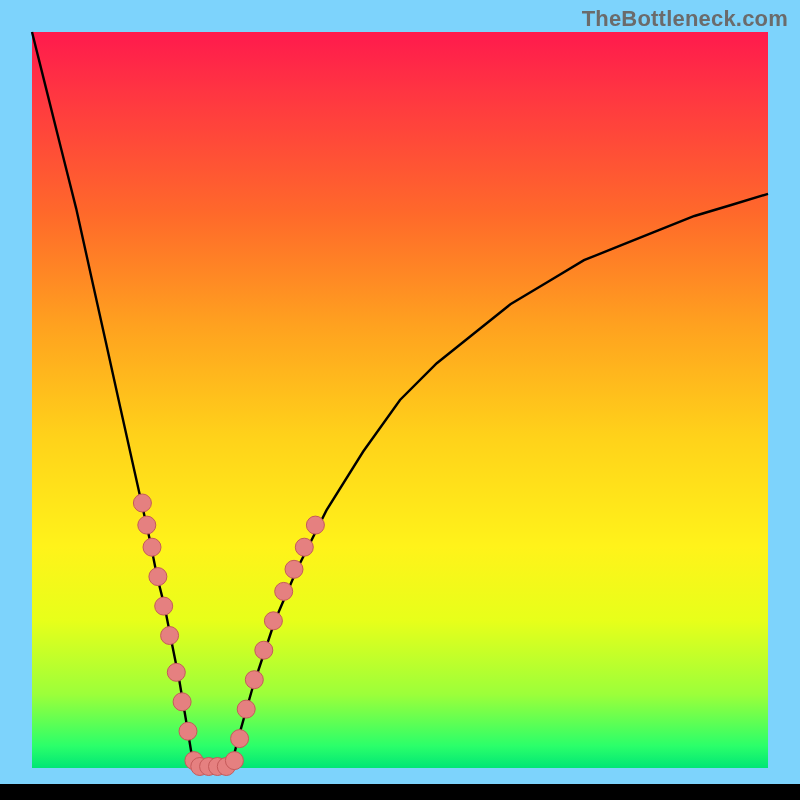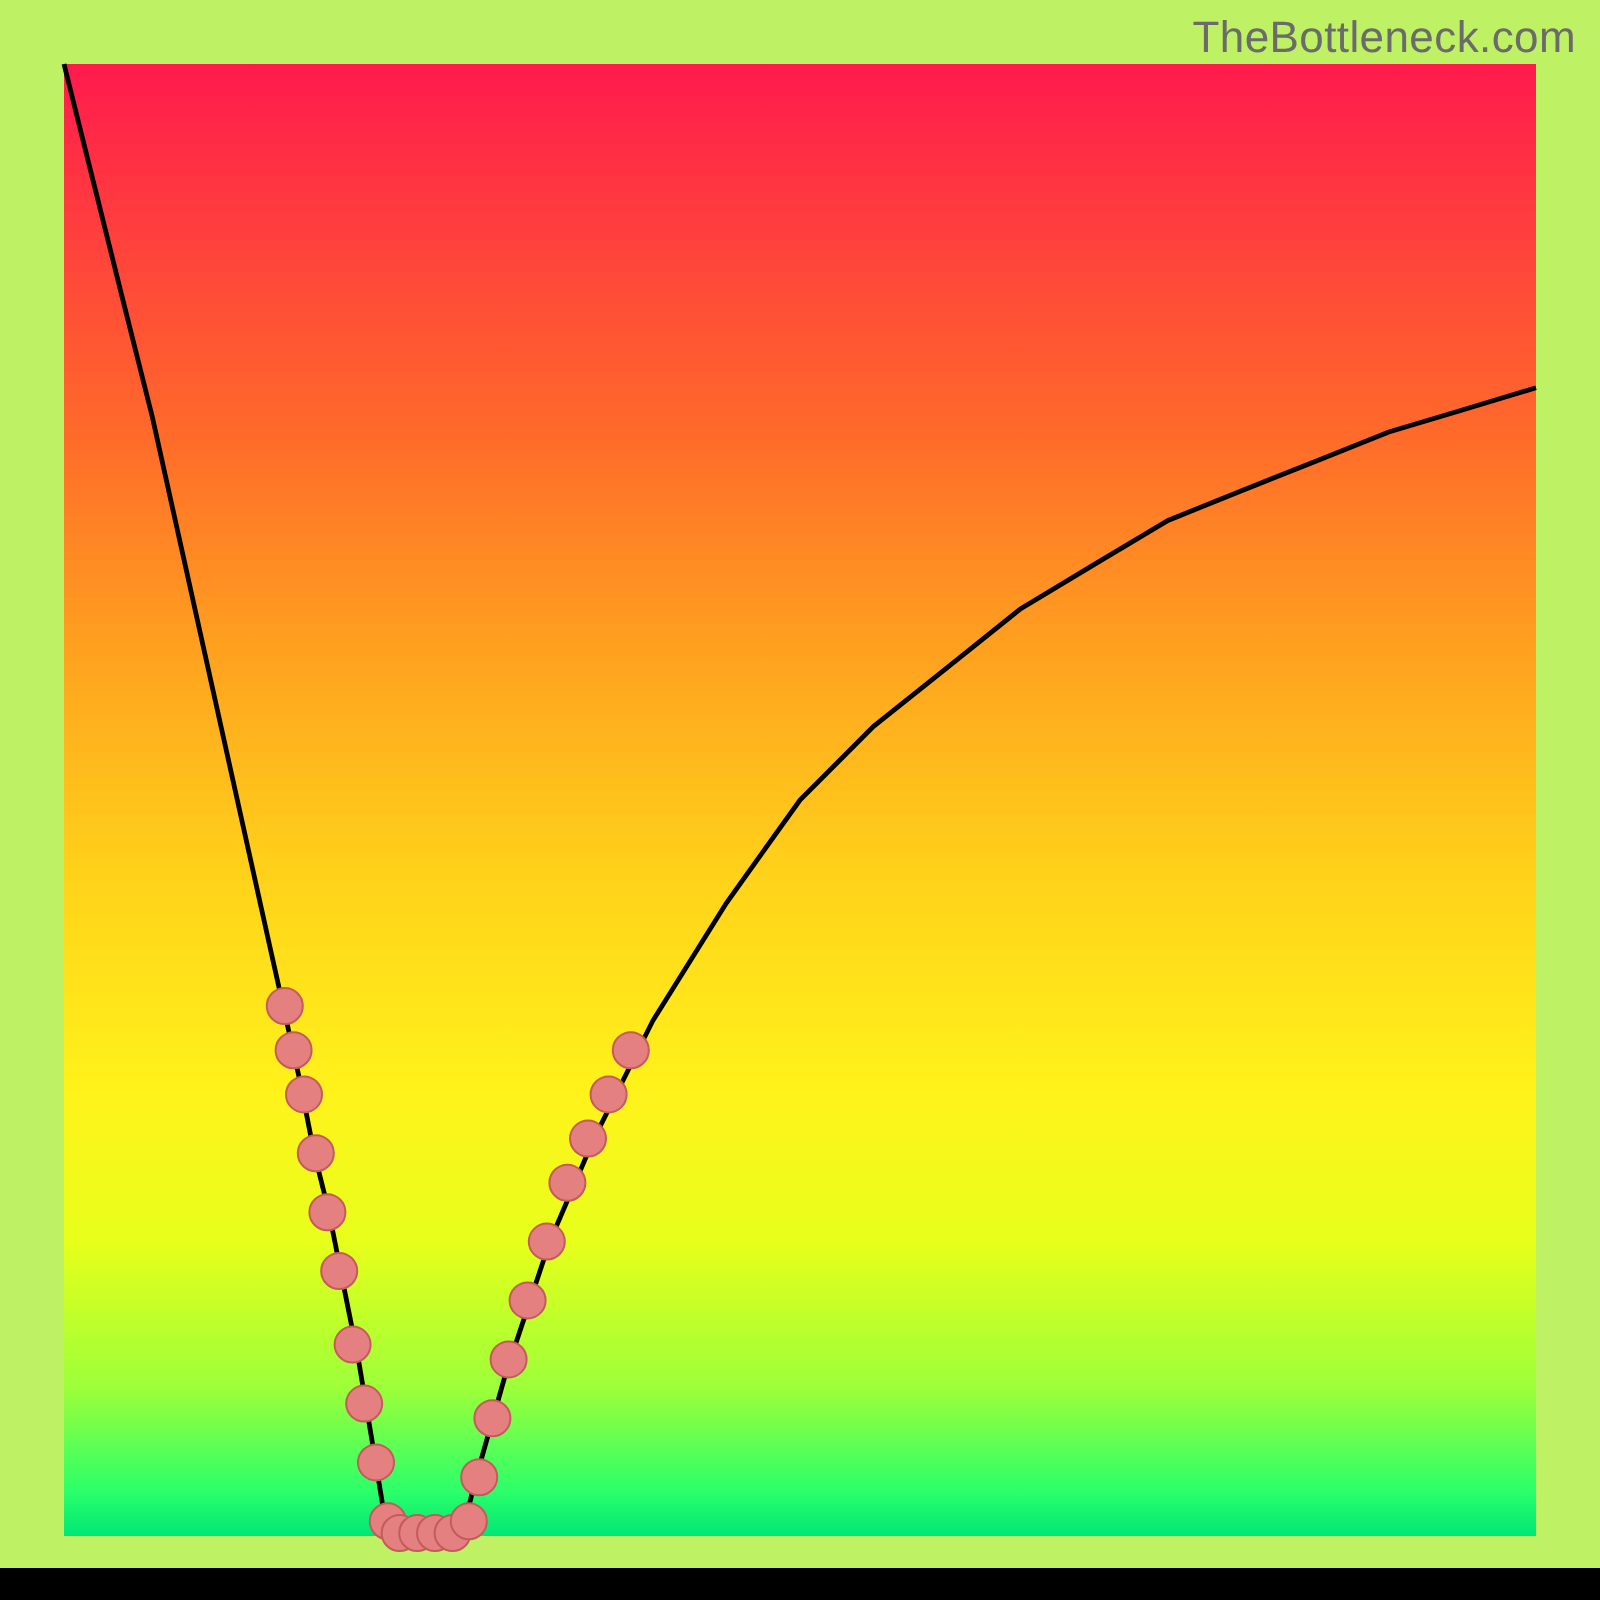--- a/index.html
+++ b/index.html
@@ -8,21 +8,22 @@
     width: 800px;
     height: 800px;
     background: #000;
     font-family: Arial, Helvetica, sans-serif;
     overflow: hidden;
   }
   .outer {
     position: relative;
     width: 800px;
     height: 784px;
-    background: #bef264;
+    background: #7dd3fc;
+    font-weight: bold;
   }
   .plot {
     position: absolute;
     left: 32px;
     top: 32px;
     width: 736px;
     height: 736px;
     background: linear-gradient(to bottom,
       #ff1a4d 0%,
       #ff3b3f 10%,

